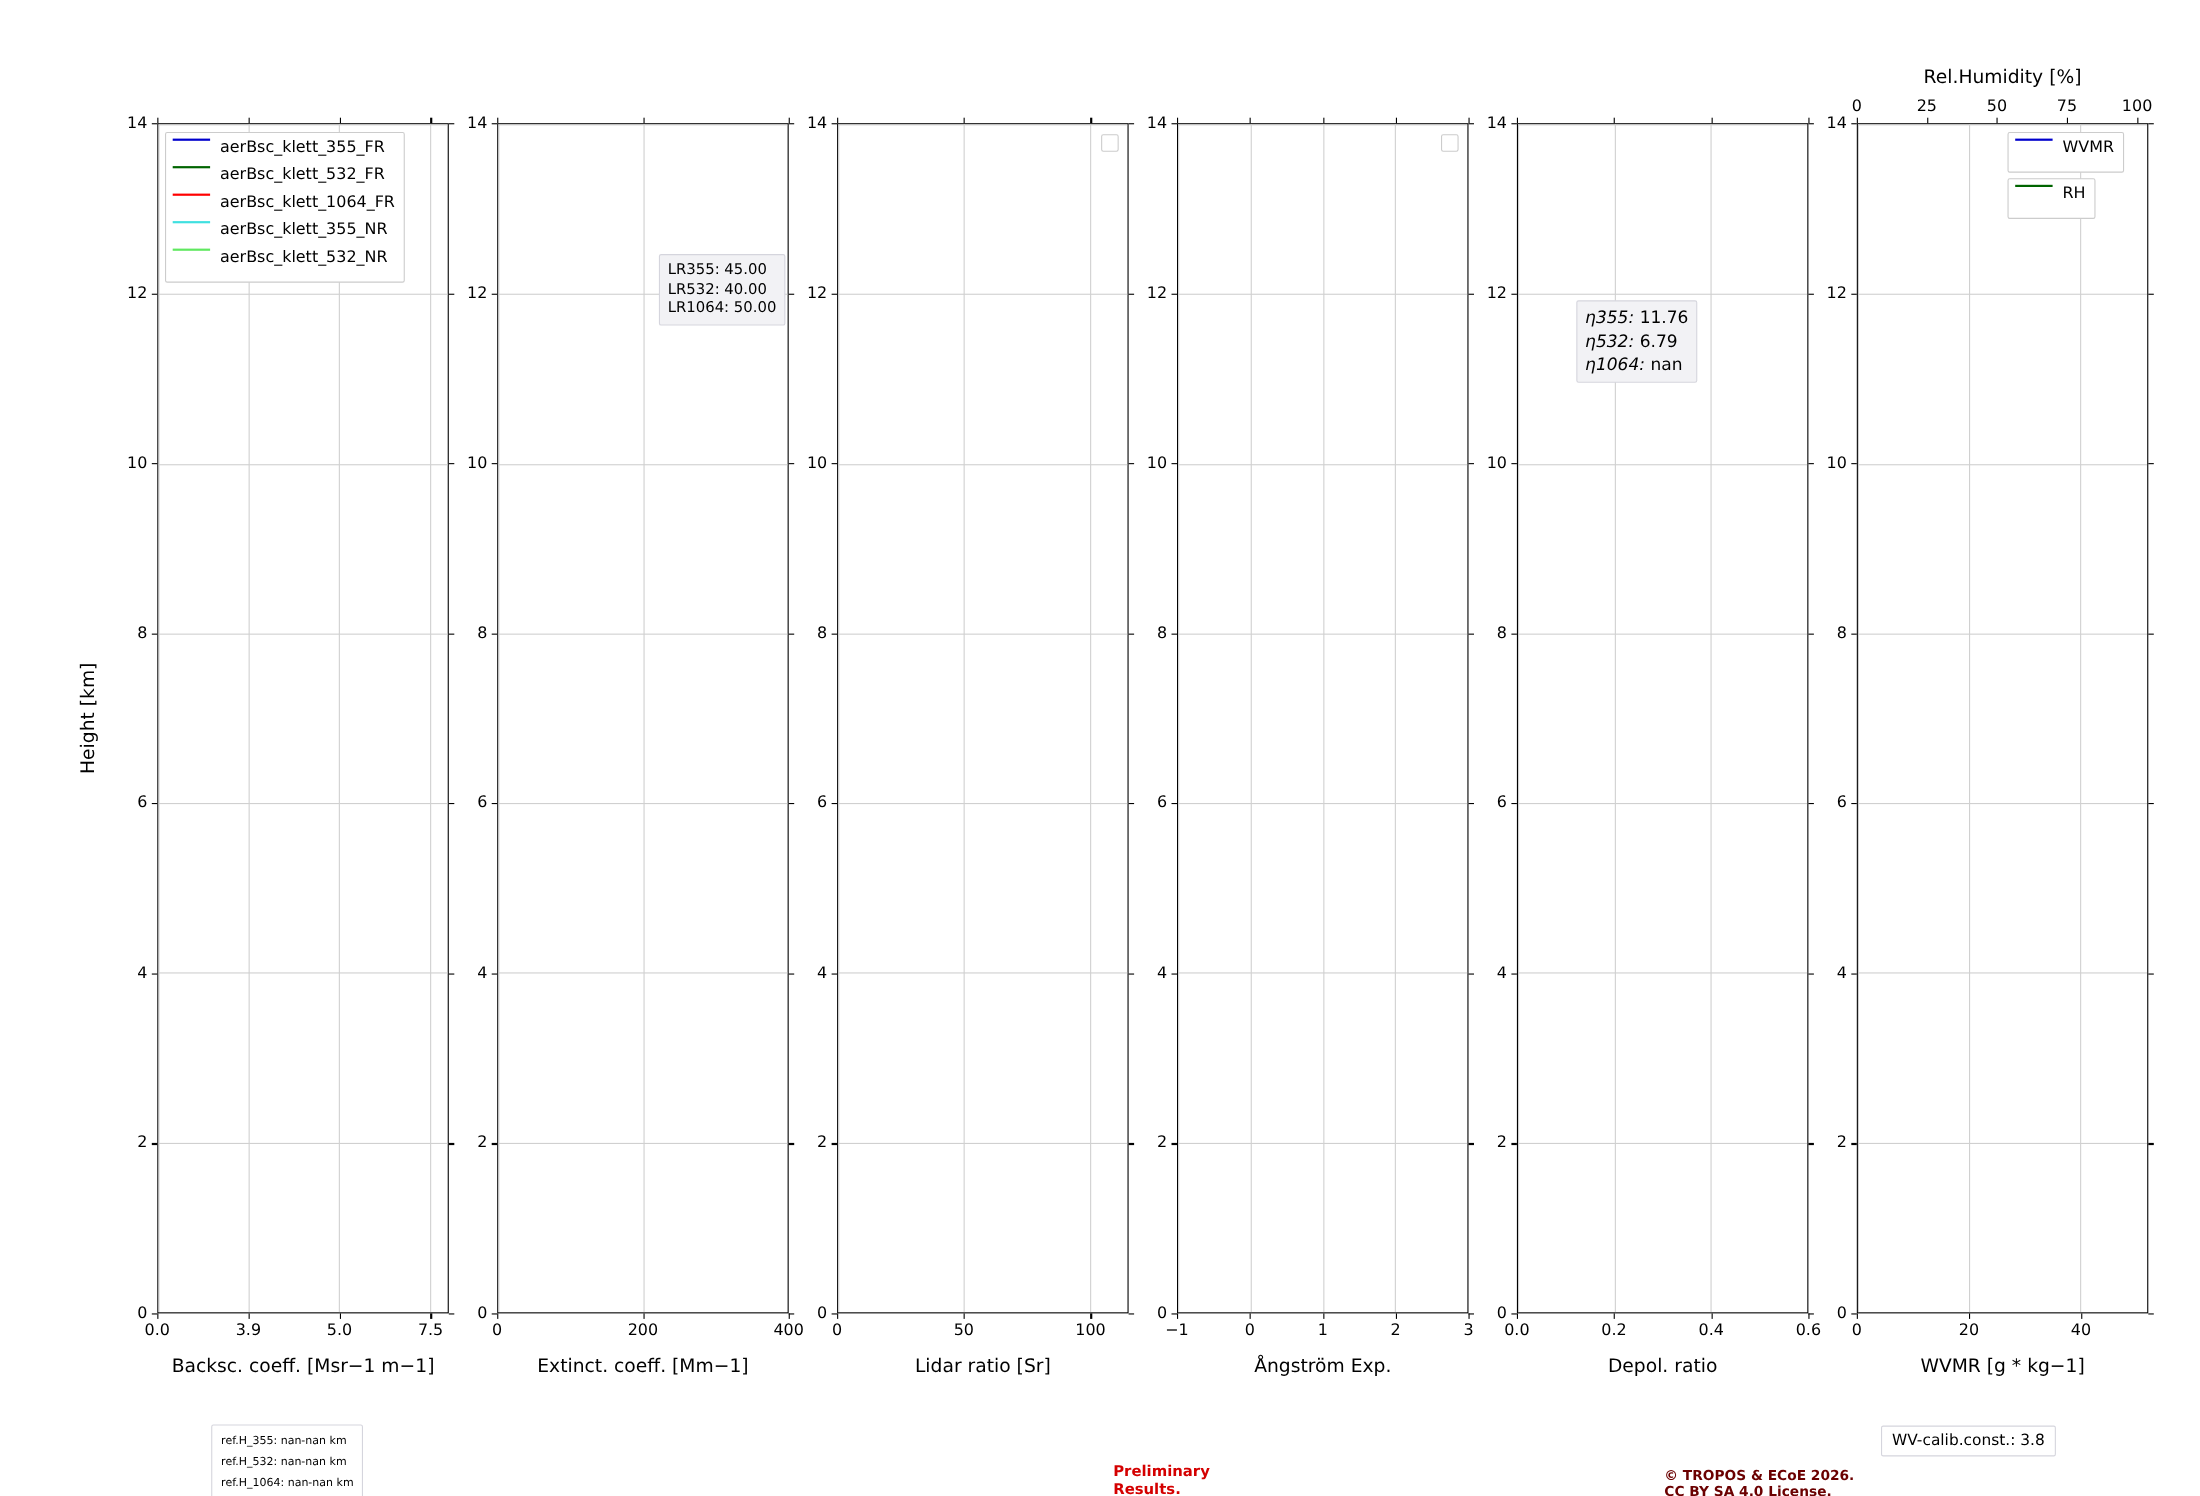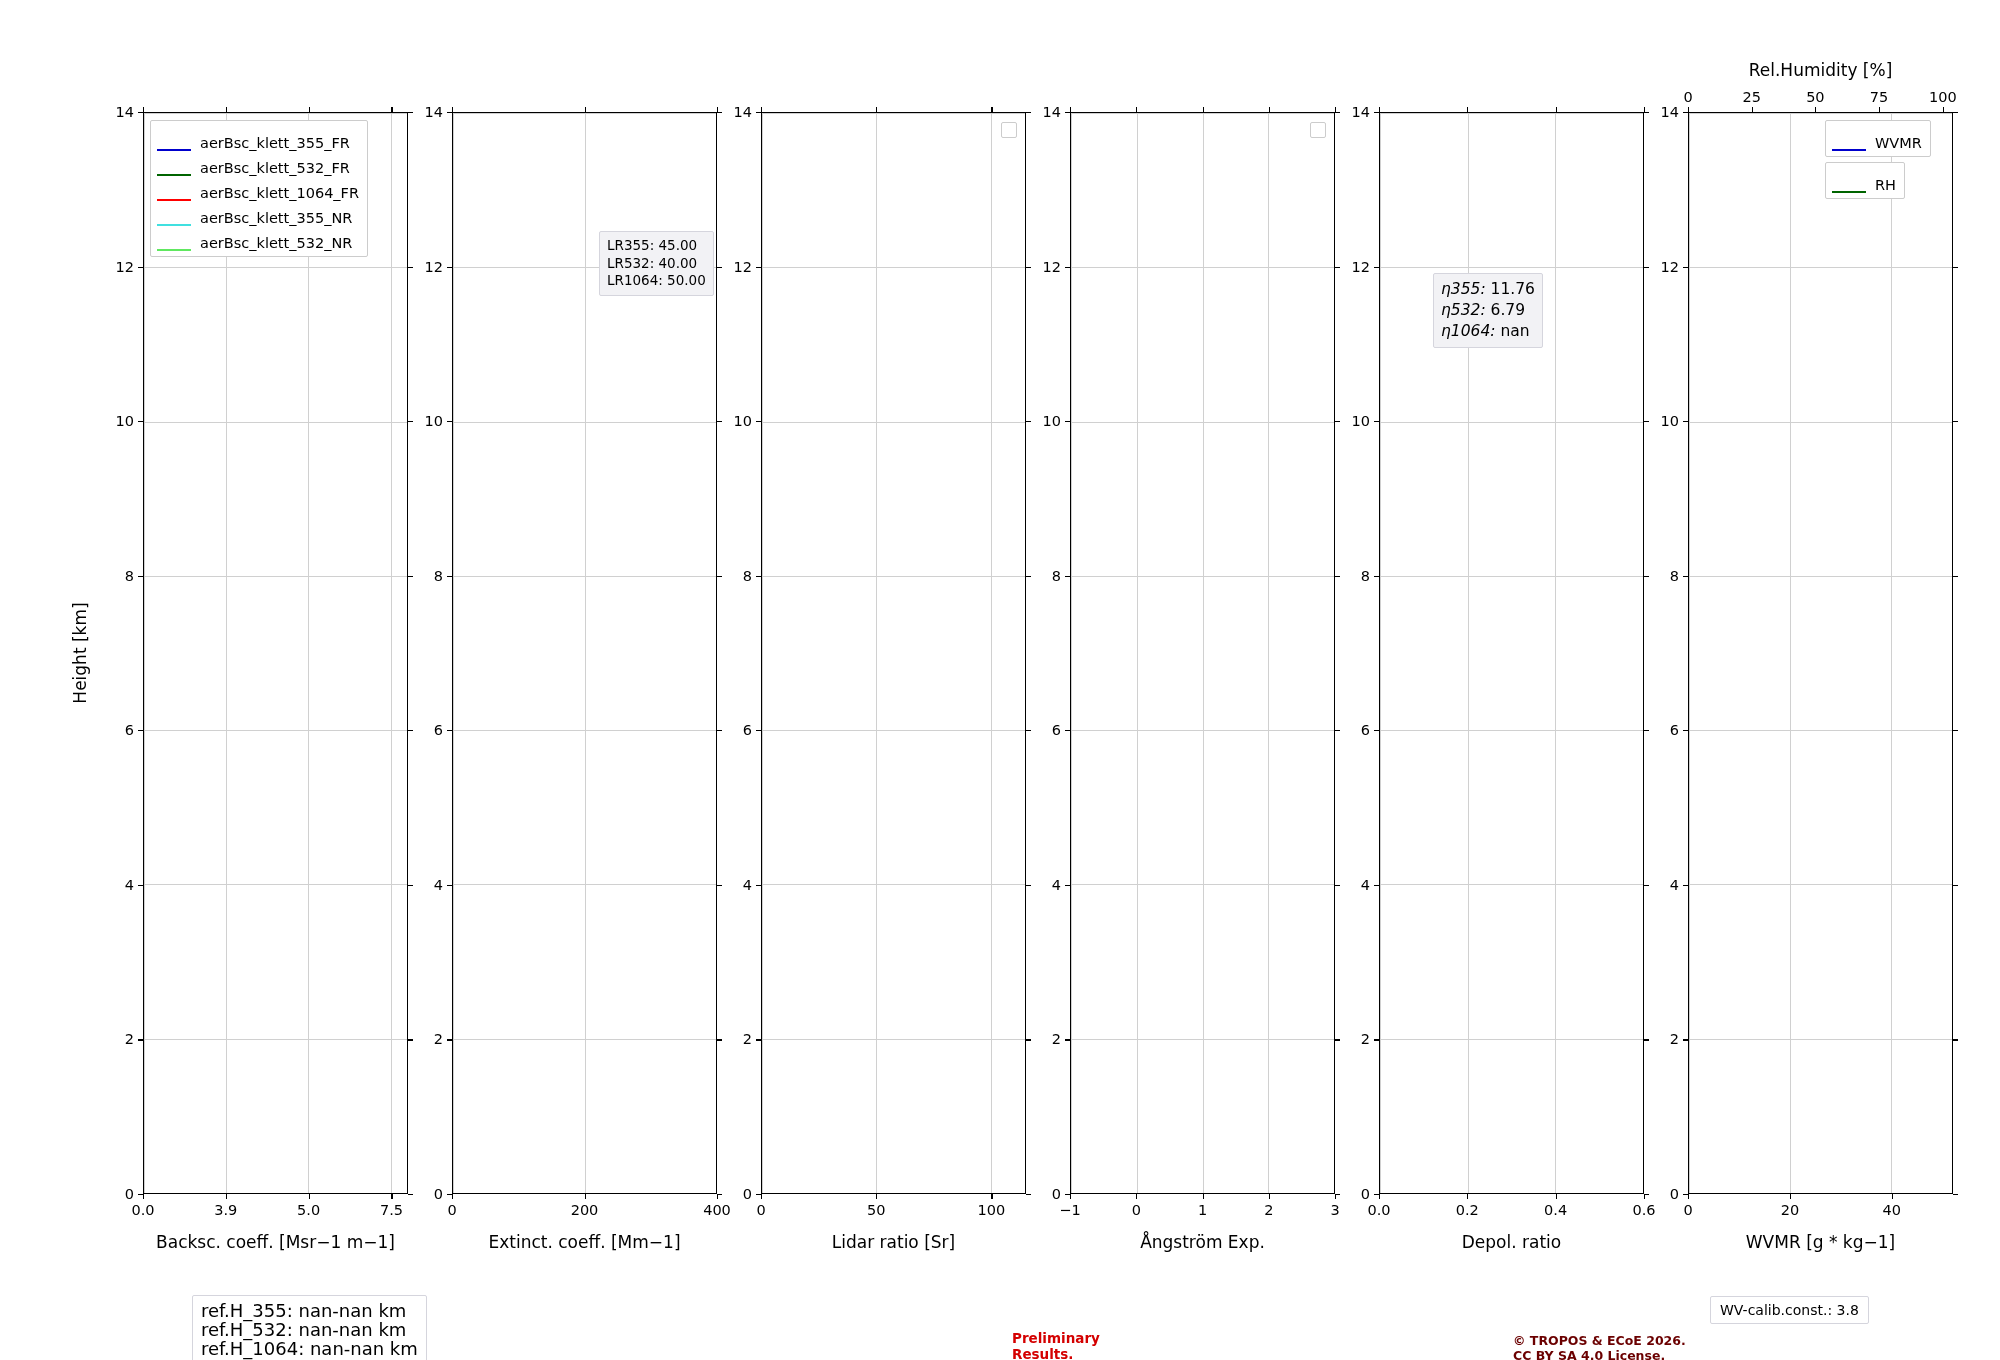--- a/index.html
+++ b/index.html
@@ -118,21 +118,21 @@
   .legend {
     position: absolute;
     background: #fff;
     border: 0.9px solid #cccccc;
     border-radius: 2px;
     padding: 5px 8px 5px 6px;
     box-shadow: 0 0 0 rgba(0,0,0,0);
   }
   .legend .row {
     display: flex;
-    align-items: flex-end;
+    align-items: flex-start;
     height: 25px;
   }
   .legend .swatch {
     width: 34px;
     height: 2px;
     margin-right: 9px;
     flex: 0 0 auto;
   }
   .legend .ltext {
     font-size: 14.5px;
@@ -165,21 +165,21 @@
   }
   
   .refbox {
     position: absolute;
     background: #fff;
     border: 0.8px solid #d5d5dd;
     border-radius: 2px;
     padding: 5px 8px;
   }
   .refbox .line {
-    font-size: 18px;
+    font-size: 10px;
     line-height: 19px;
     white-space: nowrap;
   }
   .wvbox {
     position: absolute;
     background: #fff;
     border: 0.8px solid #d5d5dd;
     border-radius: 2px;
     padding: 5px 9px;
     font-size: 14px;

